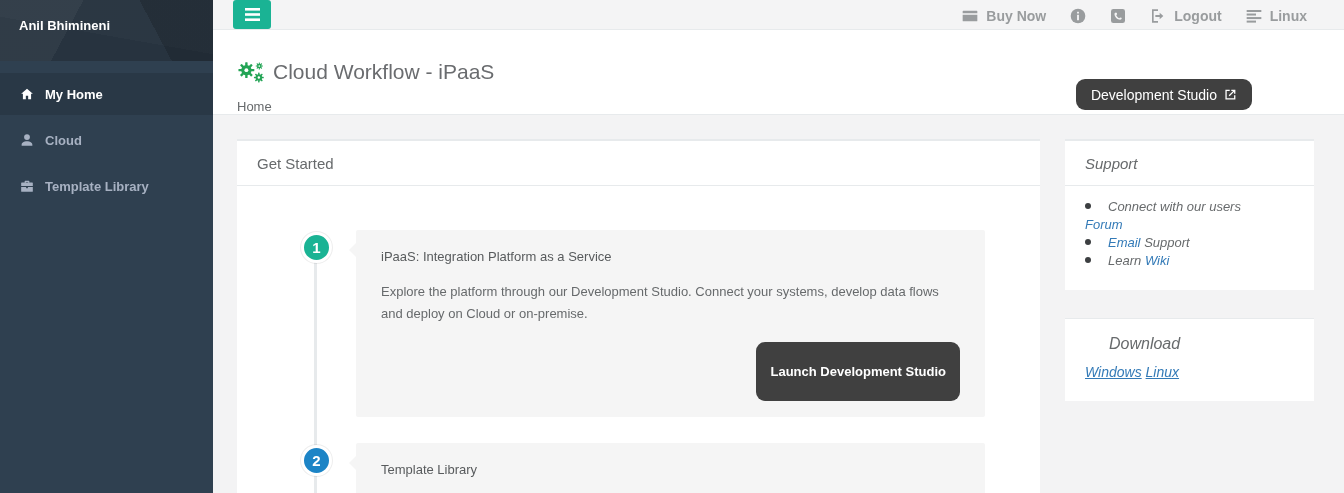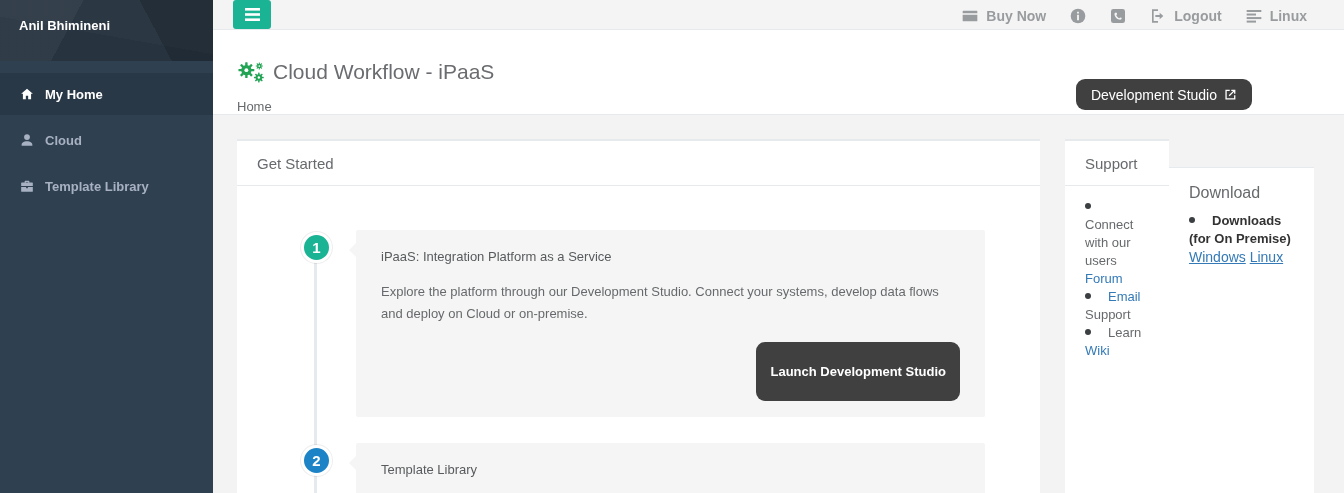--- a/index.html
+++ b/index.html
@@ -96,32 +96,32 @@
     content:""; position:absolute; left:-7px; top:13px;
     border-top:7px solid transparent; border-bottom:7px solid transparent;
     border-right:7px solid #f5f5f5;
   }
   .t-card h3 { font-size:13px; font-weight:400; color:#585b5d; margin:0 0 17px; }
   .t-card p  { font-size:13px; color:#676a6c; line-height:1.68; margin:0 0 17px; max-width:600px; }
   .t-actions { text-align:right; }
   .launch-btn { padding:22px 14px; font-size:13px; font-weight:700; }
   .t-card.short { min-height:110px; }
   
-  .right-col { width:249px; flex:0 0 249px; display:flex; flex-direction:row; }
+  .right-col { width:249px; flex:0 0 249px; display:flex; flex-direction:column;font-style:italic; }
   .support-box .ibox-content { padding:12px 20px 20px; }
   .support-list { list-style:none; font-size:13px; color:#676a6c; }
   .support-list li { line-height:18px; margin-bottom:0; }
   .dot {
     display:inline-block; width:6px; height:6px; border-radius:50%; background:#3c3f41;
     margin-right:17px; vertical-align:2px;
   }
   a.blue-link { color:#337ab7; text-decoration:none; cursor:pointer; }
   a.blue-link.u { text-decoration:underline; }
   .download-box { margin-top:28px; border-top:1px solid #e7eaec; padding:16px 20px 20px; }
-  .download-title { font-size:16px; font-weight:400; color:#676a6c; margin-bottom:10px; }
+  .download-title { font-size:16px; font-weight:400; color:#676a6c; margin-bottom:10px;margin-left:24px; }
   .download-item { font-size:13px; color:#333; font-weight:700; line-height:18px; }
   .download-links { font-size:14px; line-height:18px; }
 </style>
 </head>
 <body>
 
 <div class="app">
 
   <aside class="sidebar">
     <div class="profile">
@@ -304,21 +304,20 @@
             <ul class="support-list">
               <li><span class="dot"></span><span>Connect with our users</span><br><a class="blue-link">Forum</a></li>
               <li><span class="dot"></span><a class="blue-link">Email</a><span> Support</span></li>
               <li><span class="dot"></span><span>Learn </span><a class="blue-link">Wiki</a></li>
             </ul>
           </div>
         </section>
 
         <section class="ibox download-box">
           <div class="download-title">Download</div>
-          <div class="download-item"><span class="dot"></span><span>Downloads (for On Premise)</span></div>
           <div class="download-links">
             <a class="blue-link u">Windows</a> <a class="blue-link u">Linux</a>
           </div>
         </section>
 
       </div>
     </div>
   </div>
 </div>
 

